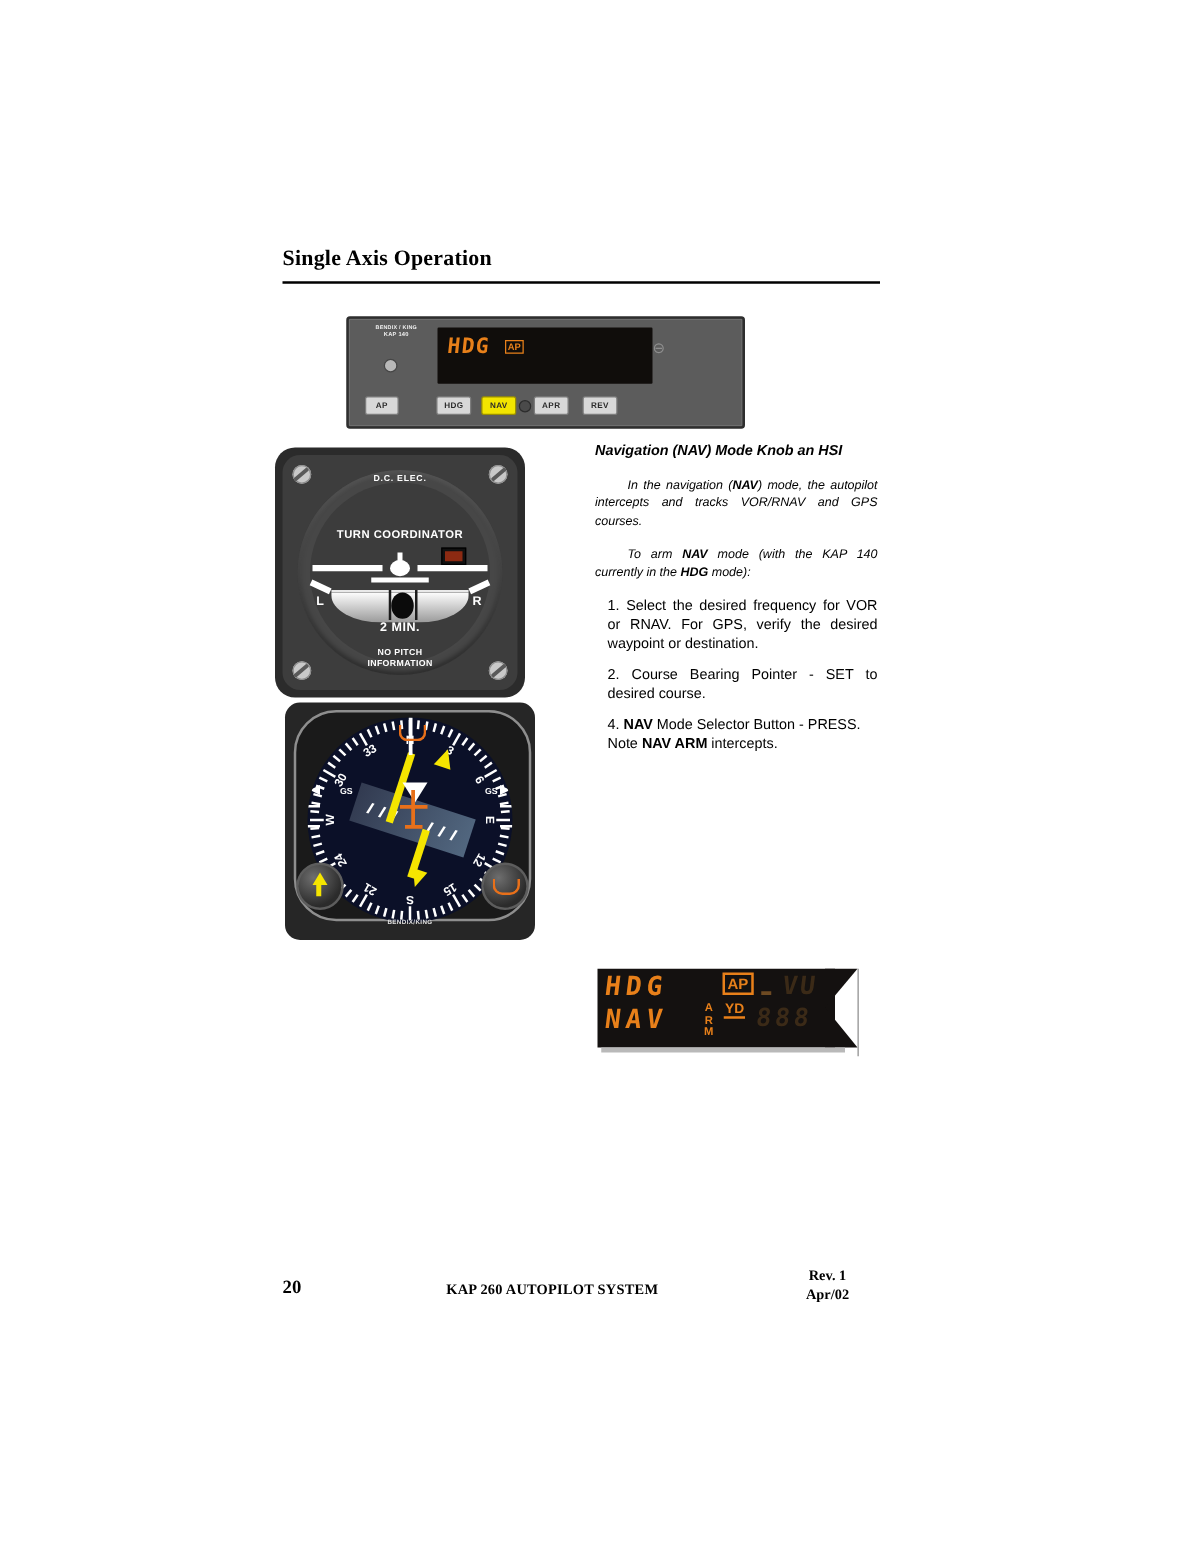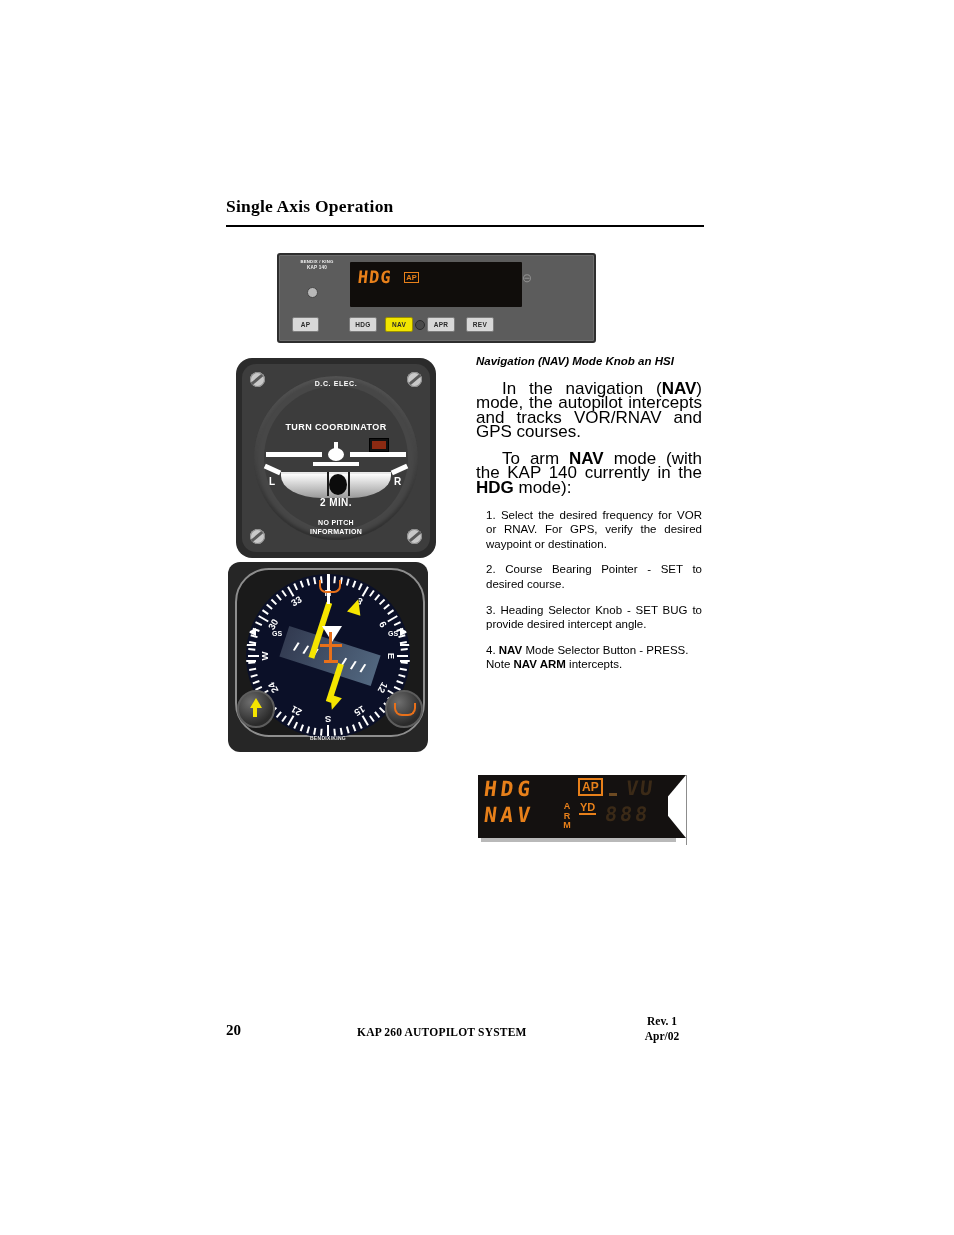--- a/index.html
+++ b/index.html
@@ -70,21 +70,21 @@
   #kbtn-nav{left:96px;width:26px;}
   #kbtn-apr{left:138px;width:26px;}
   #kbtn-rev{left:177px;width:26px;}
   #kap-btn-led{
     position:absolute;left:126px;top:3px;width:8px;height:8px;border-radius:50%;
     background:#4a4a4a;border:1px solid #2c2c2c;
   }
 
   
   #turn-coordinator{
-    position:absolute;left:236px;top:358px;width:200px;height:200px;
+    position:absolute;left:220px;top:358px;width:200px;height:200px;
   }
   .tc-case{
     position:absolute;left:0;top:0;width:200px;height:200px;background:#2b2b2b;
     border-radius:16px;
   }
   .tc-plate{
     position:absolute;left:6px;top:6px;width:188px;height:188px;
     background:#3d3d3d;border-radius:14px;
   }
   .tc-screw{
@@ -240,22 +240,23 @@
   }
 
   
   #text-col{position:absolute;left:476px;top:354px;width:226px;}
   #nav-heading{
     font-family:"Liberation Sans", sans-serif;
     font-weight:bold;font-style:italic;font-size:11.5px;line-height:14.5px;
     color:#000;margin-bottom:13px;
   }
   .para{
-    font-size:17px;line-height:14.6px;color:#000;text-align:justify;
+    font-size:10px;line-height:14.6px;color:#000;text-align:justify;
     margin-bottom:12px;
+    font-style:italic;
   }
   .para.indent{text-indent:26px;}
   .step{
     font-size:11.5px;line-height:14.6px;color:#000;text-align:justify;
     margin-bottom:11px;padding-left:10px;
   }
   .step b{font-weight:bold;}
 
   
   #display-closeup{
@@ -537,21 +538,20 @@
 
   <div id="text-col">
     <div id="nav-heading">Navigation (NAV) Mode Knob an HSI</div>
 
     <div class="para indent"><span>In the navigation (</span><b>NAV</b><span>) mode, the autopilot intercepts and tracks VOR/RNAV and GPS courses.</span></div>
 
     <div class="para indent"><span>To arm </span><b>NAV</b><span> mode (with the KAP 140 currently in the </span><b>HDG</b><span> mode):</span></div>
 
     <div class="step">1. Select the desired frequency for VOR or RNAV. For GPS, verify the desired waypoint or destination.</div>
     <div class="step">2. Course Bearing Pointer - SET to desired course.</div>
-    <div class="step">3. Heading Selector Knob - SET BUG to provide desired intercept angle.</div>
     <div class="step"><span>4. </span><b>NAV</b><span> Mode Selector Button - PRESS.</span><br><span>Note </span><b>NAV ARM</b><span> intercepts.</span></div>
   </div>
 
   <div id="display-closeup">
     <div id="dc-body"></div>
     <div id="dc-wedge"></div>
     <div id="dc-shadow"></div>
 
     <div class="dc-seg" id="dc-hdg">HDG</div>
     <div class="dc-seg" id="dc-nav">NAV</div>

